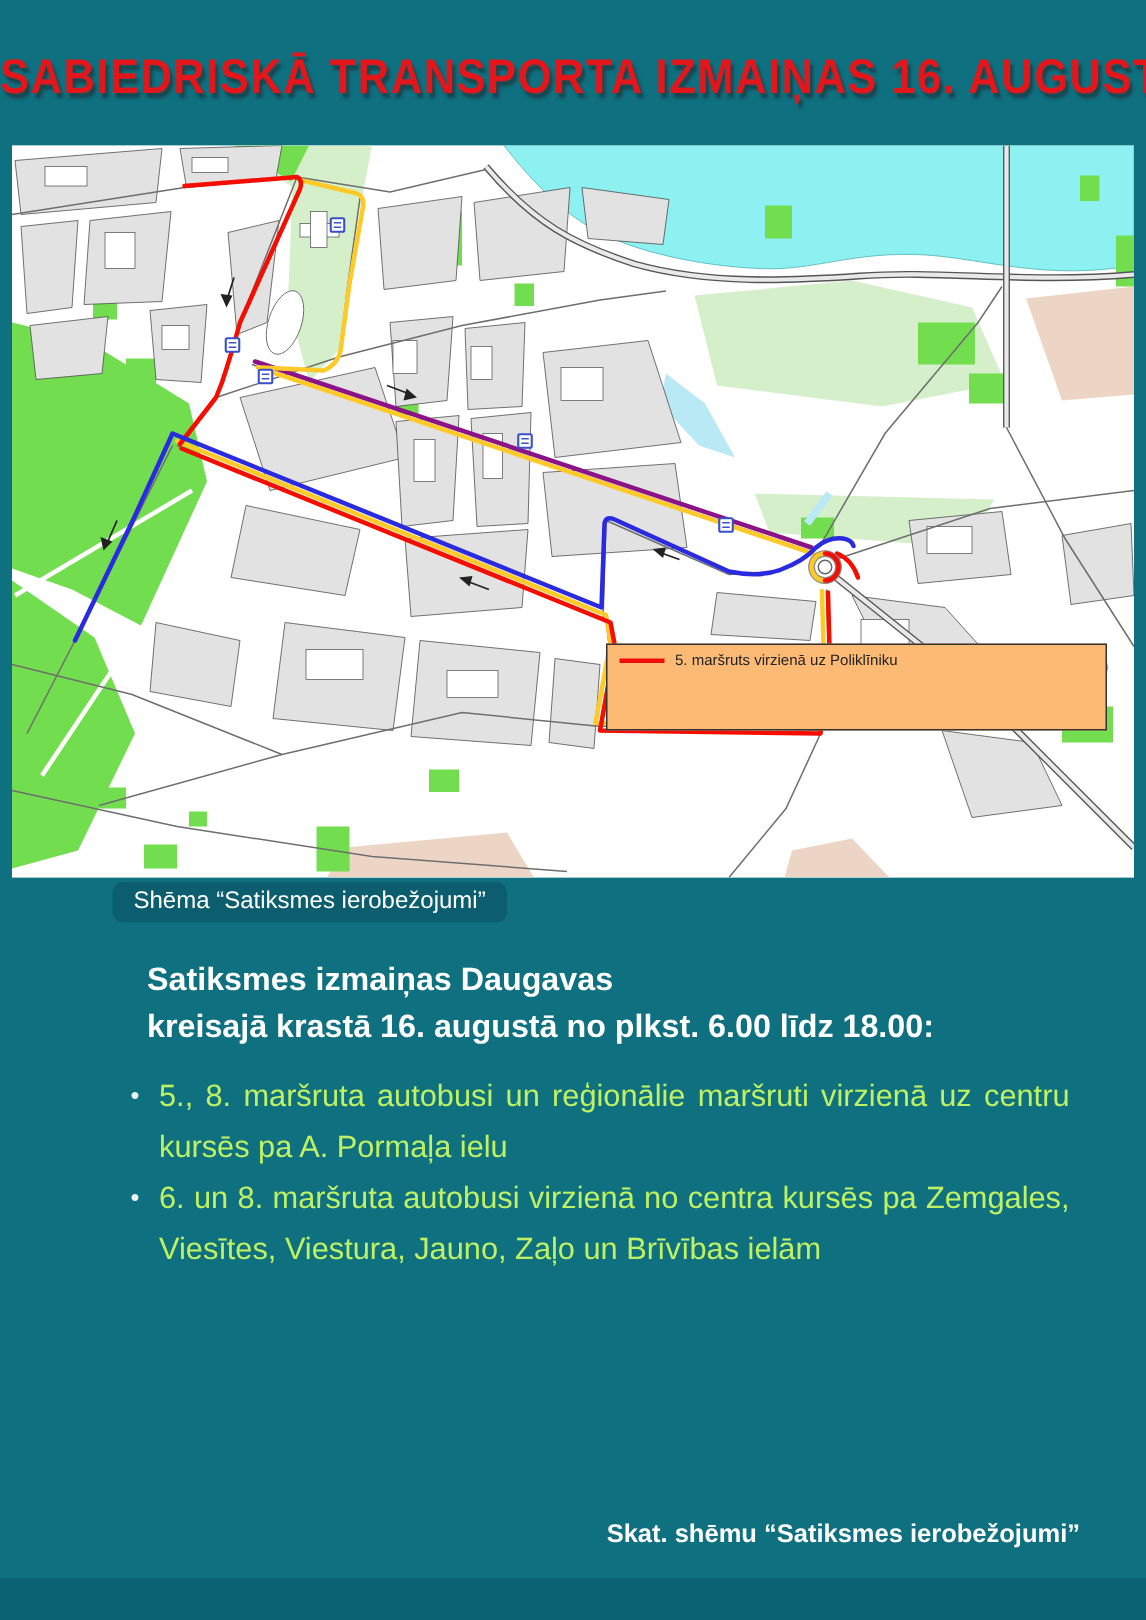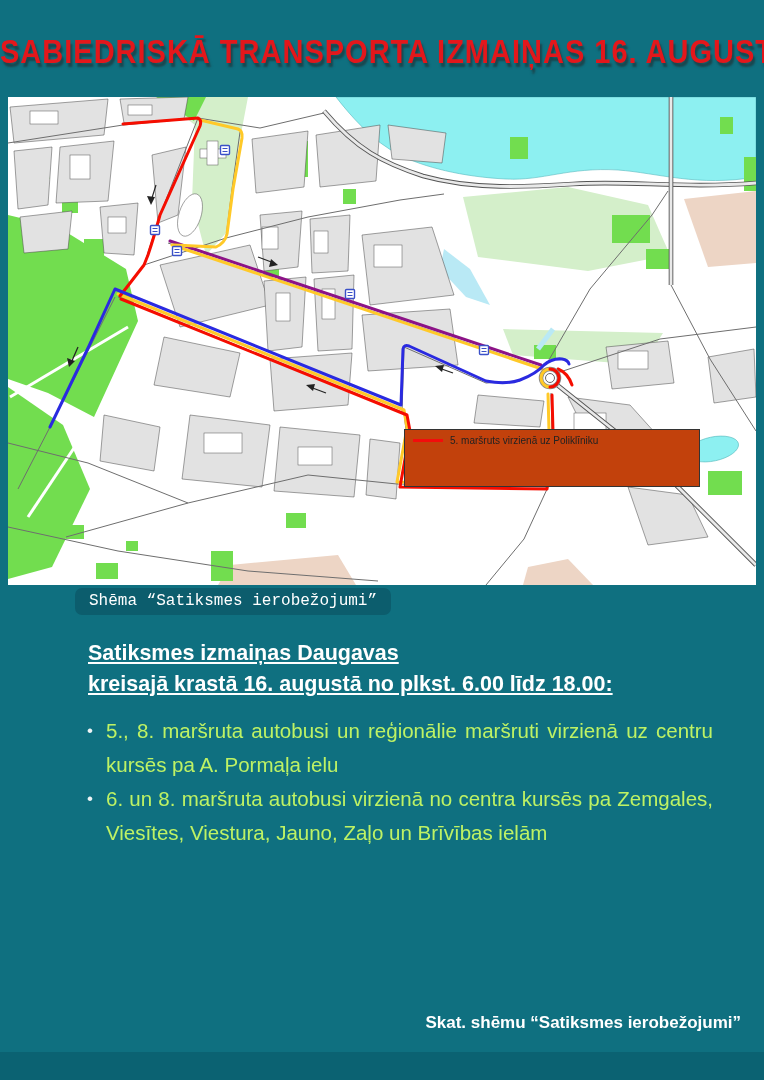--- a/index.html
+++ b/index.html
@@ -30,48 +30,48 @@
   .route{fill:none;stroke-width:3;stroke-linecap:round;stroke-linejoin:round;}
   .route-red{stroke:var(--route-red,#f50d00);}
   .route-yellow{stroke:var(--route-yellow,#ffc928);}
   .route-blue{stroke:var(--route-blue,#2a2ae0);}
   .route-purple{stroke:var(--route-purple,#8c1387);}
   .arrow{stroke:#222;stroke-width:1.2;fill:none;}
   .ahead{fill:#222;stroke:none;}
   .stop{fill:#fff;stroke:#3a50c8;stroke-width:1.4;}
   .stopline{stroke:#3a50c8;stroke-width:1;}
   .map-legend{
-    position:absolute;left:396px;top:332px;width:296px;height:58px;
-    background:#c2410c;border:1px solid #333;box-sizing:border-box;
+    position:absolute;left:396px;top:332px;width:334px;height:58px;
+    background:#fdba74;border:1px solid #333;box-sizing:border-box;
     padding:4px 6px 0 8px;
   }
   .legend-row{display:flex;align-items:center;height:13px;}
   .legend-swatch{width:30px;height:3px;margin-right:7px;flex:none;}
   .legend-label{font-size:10px;color:#222;white-space:nowrap;line-height:13px;}
   .caption-badge{
     position:absolute;left:75px;top:588px;
     background:var(--badge-teal,#0c5d6d);color:#fff;
-    font-size:16px;padding:4px 14px 5px 14px;border-radius:7px;font-family:Liberation Mono, monospace;
+    font-size:16px;padding:4px 14px 5px 14px;border-radius:7px;
   }
   .section-heading{
-    position:absolute;left:88px;top:638px;width:620px;
-    color:#fff;font-size:21.5px;font-weight:bold;line-height:31px;text-decoration:underline;
+    position:absolute;left:98px;top:638px;width:620px;
+    color:#fff;font-size:21.5px;font-weight:bold;line-height:31px;
   }
   .changes-list{
     position:absolute;left:85px;top:714px;width:628px;margin:0;padding:0;
     list-style:none;color:#bef264;font-size:20.5px;line-height:34px;
   }
   .changes-list li{
     position:relative;padding-left:21px;text-align:justify;
   }
   .changes-list li::before{
     content:"•";position:absolute;left:2px;top:0;font-size:17px;color:#eef4f5;
   }
   .footer-note{
-    position:absolute;right:23px;top:1013px;color:#fff;
+    position:absolute;right:44px;top:1013px;color:#fff;
     font-size:17px;font-weight:bold;
   }
   .bottom-bar{
     position:absolute;left:0;top:1052px;width:764px;height:28px;
     background:#0b6272;
   }
 </style>
 </head>
 <body>
 

